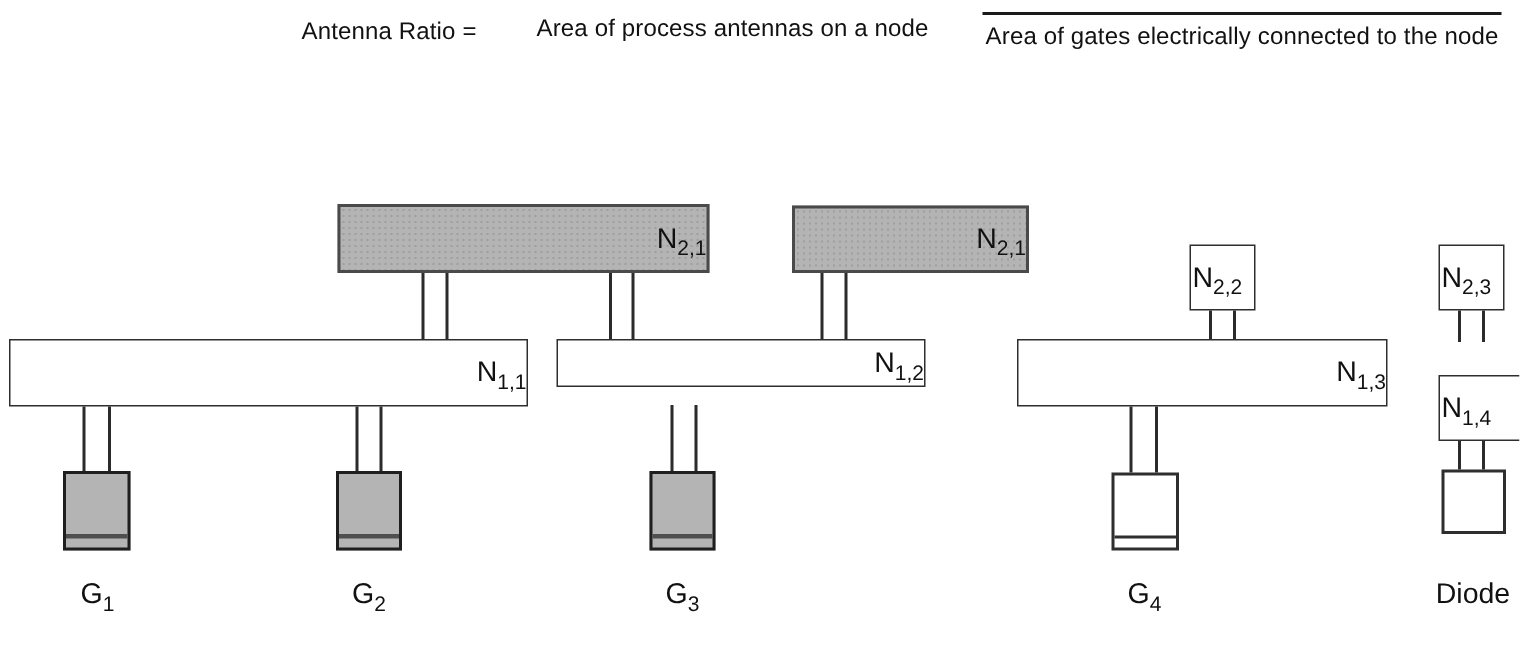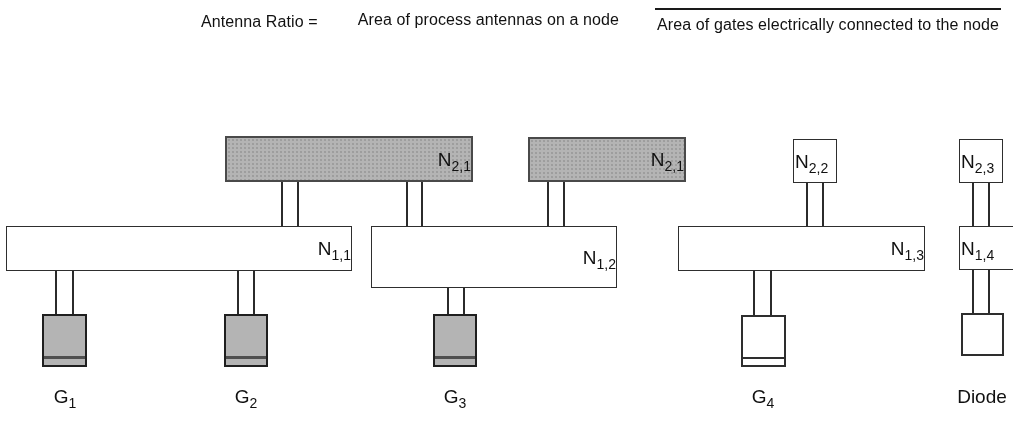--- a/index.html
+++ b/index.html
@@ -39,21 +39,21 @@
     justify-content: flex-end;
     font-size: 19px;
     line-height: 1;
   }
   .shaded {
     background-color: #b4b4b4;
     background-image: radial-gradient(rgba(80,80,80,0.22) 0.8px, rgba(0,0,0,0) 0.9px);
     background-size: 4px 4px;
     border: 2px solid #4a4a4a;
   }
-  .small-box { justify-content: flex-start; padding-left: 1px; }
+  .small-box { justify-content: flex-start; padding-left: 1px; margin-top: 24px; }
   .sb { font-size: 14px; position: relative; top: 5px; letter-spacing: 0; }
 
   .via {
     position: absolute;
     box-sizing: border-box;
     border-left: 2px solid #2b2b2b;
     border-right: 2px solid #2b2b2b;
     background: transparent;
   }
 
@@ -103,21 +103,21 @@
   <div class="box small-box" style="left:793px; top:139px; width:44px; height:44px;">
     <span><span>N</span><span class="sb">2,2</span></span>
   </div>
   <div class="box small-box" style="left:959px; top:139px; width:44px; height:44px;">
     <span><span>N</span><span class="sb">2,3</span></span>
   </div>
 
   <div class="box" style="left:6px; top:226px; width:346px; height:45px;">
     <span><span>N</span><span class="sb">1,1</span></span>
   </div>
-  <div class="box" style="left:371px; top:226px; width:246px; height:62px;">
+  <div class="box" style="left:371px; top:226px; width:246px; height:32px;">
     <span><span>N</span><span class="sb">1,2</span></span>
   </div>
   <div class="box" style="left:678px; top:226px; width:247px; height:45px;">
     <span><span>N</span><span class="sb">1,3</span></span>
   </div>
   <div class="box small-box" style="left:959px; top:226px; width:56px; height:44px;">
     <span><span>N</span><span class="sb">1,4</span></span>
   </div>
 
   <div class="gate shaded" style="left: 42px; top: 314px; width: 45px; height: 53px; background-color: rgb(180, 180, 180);">

